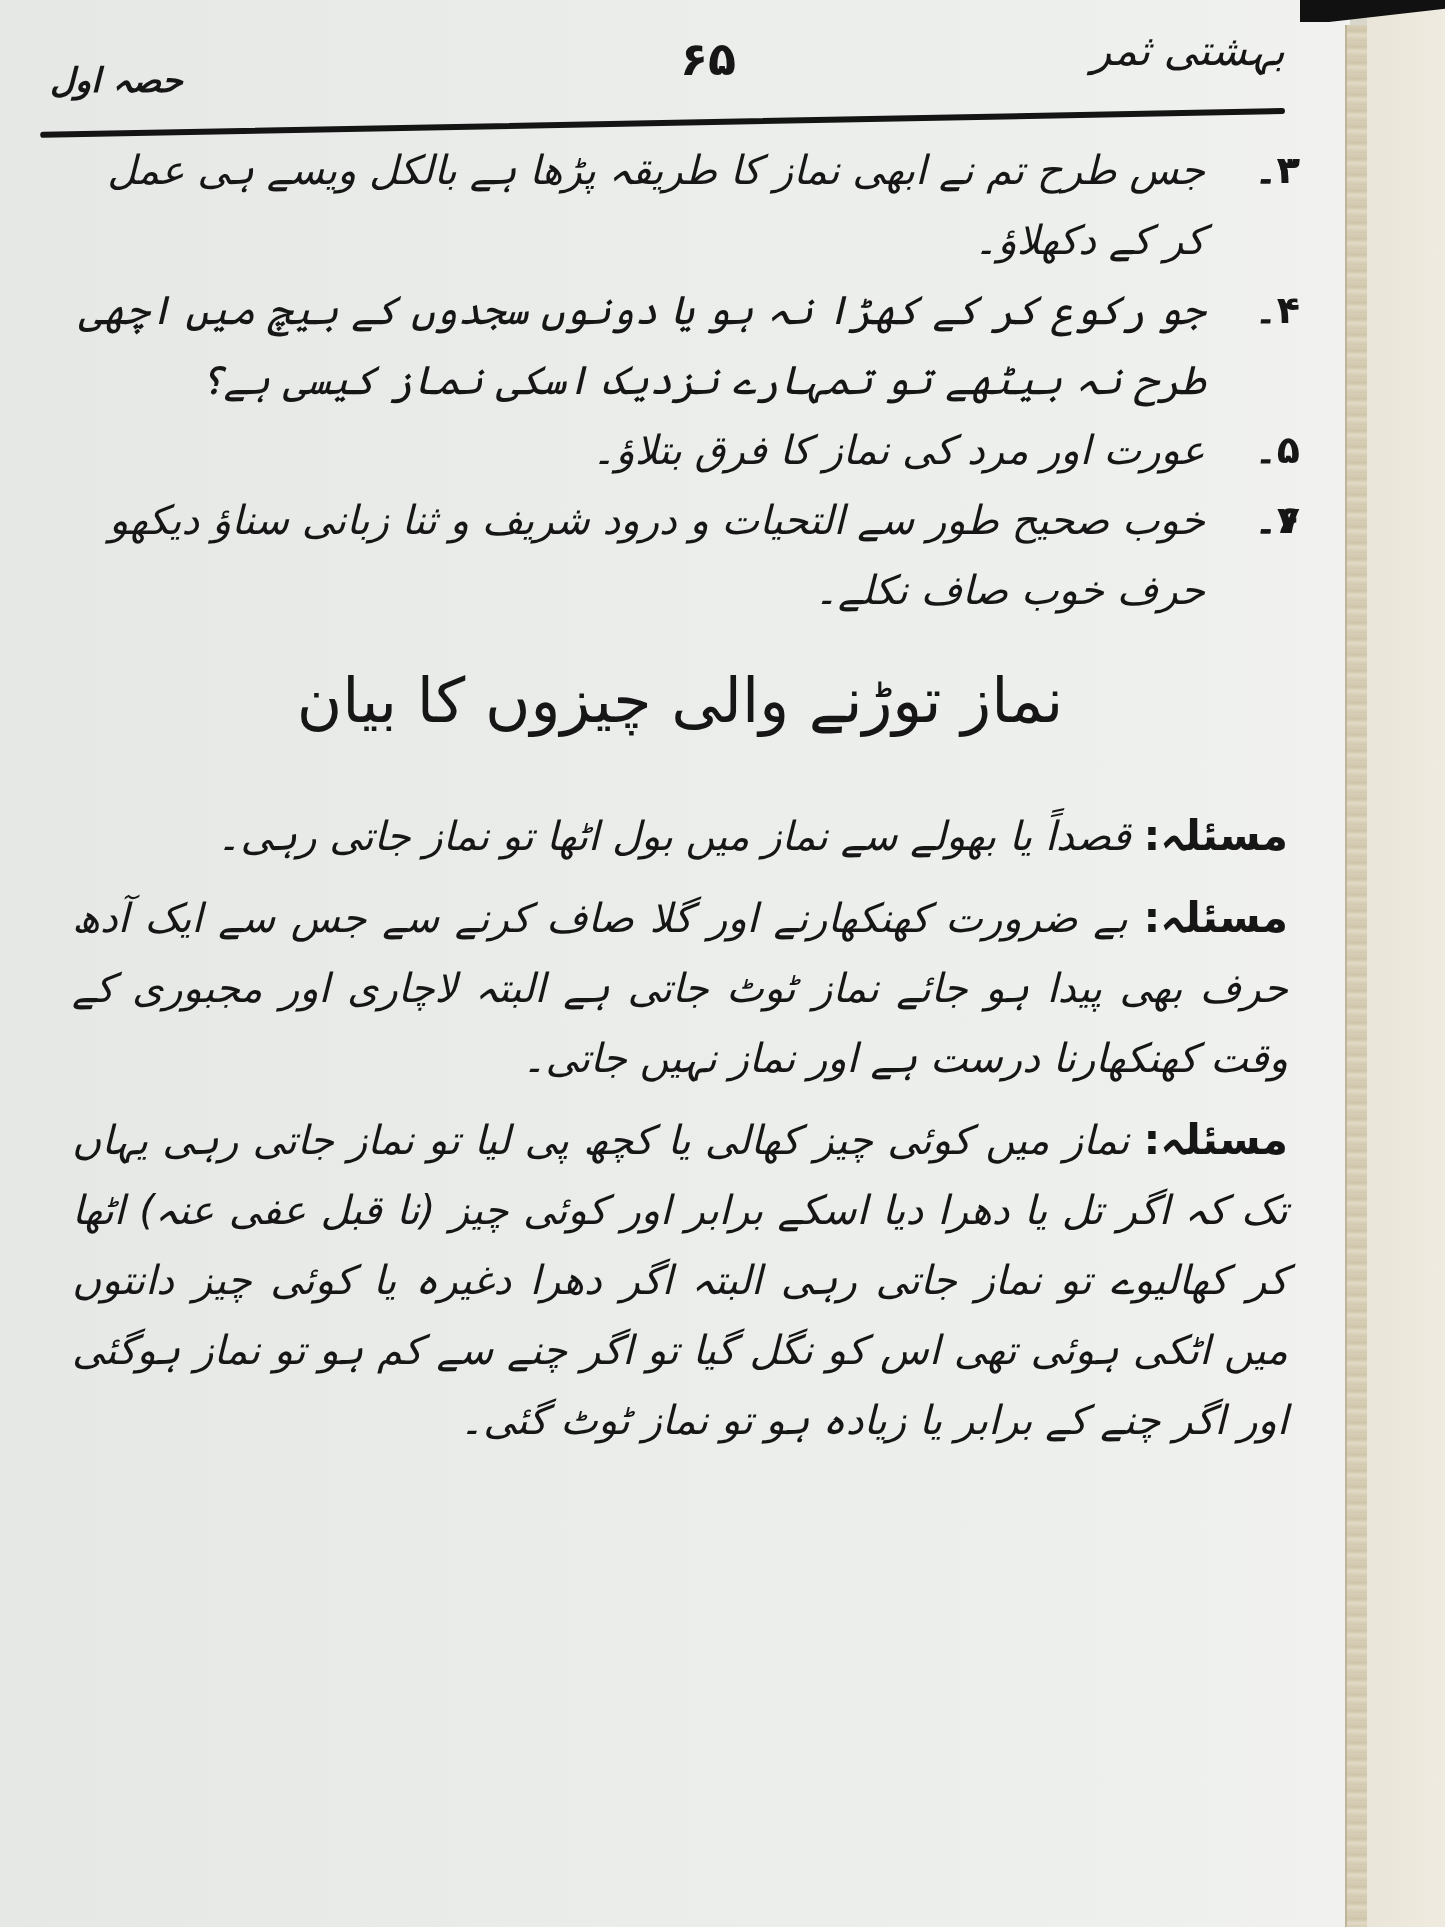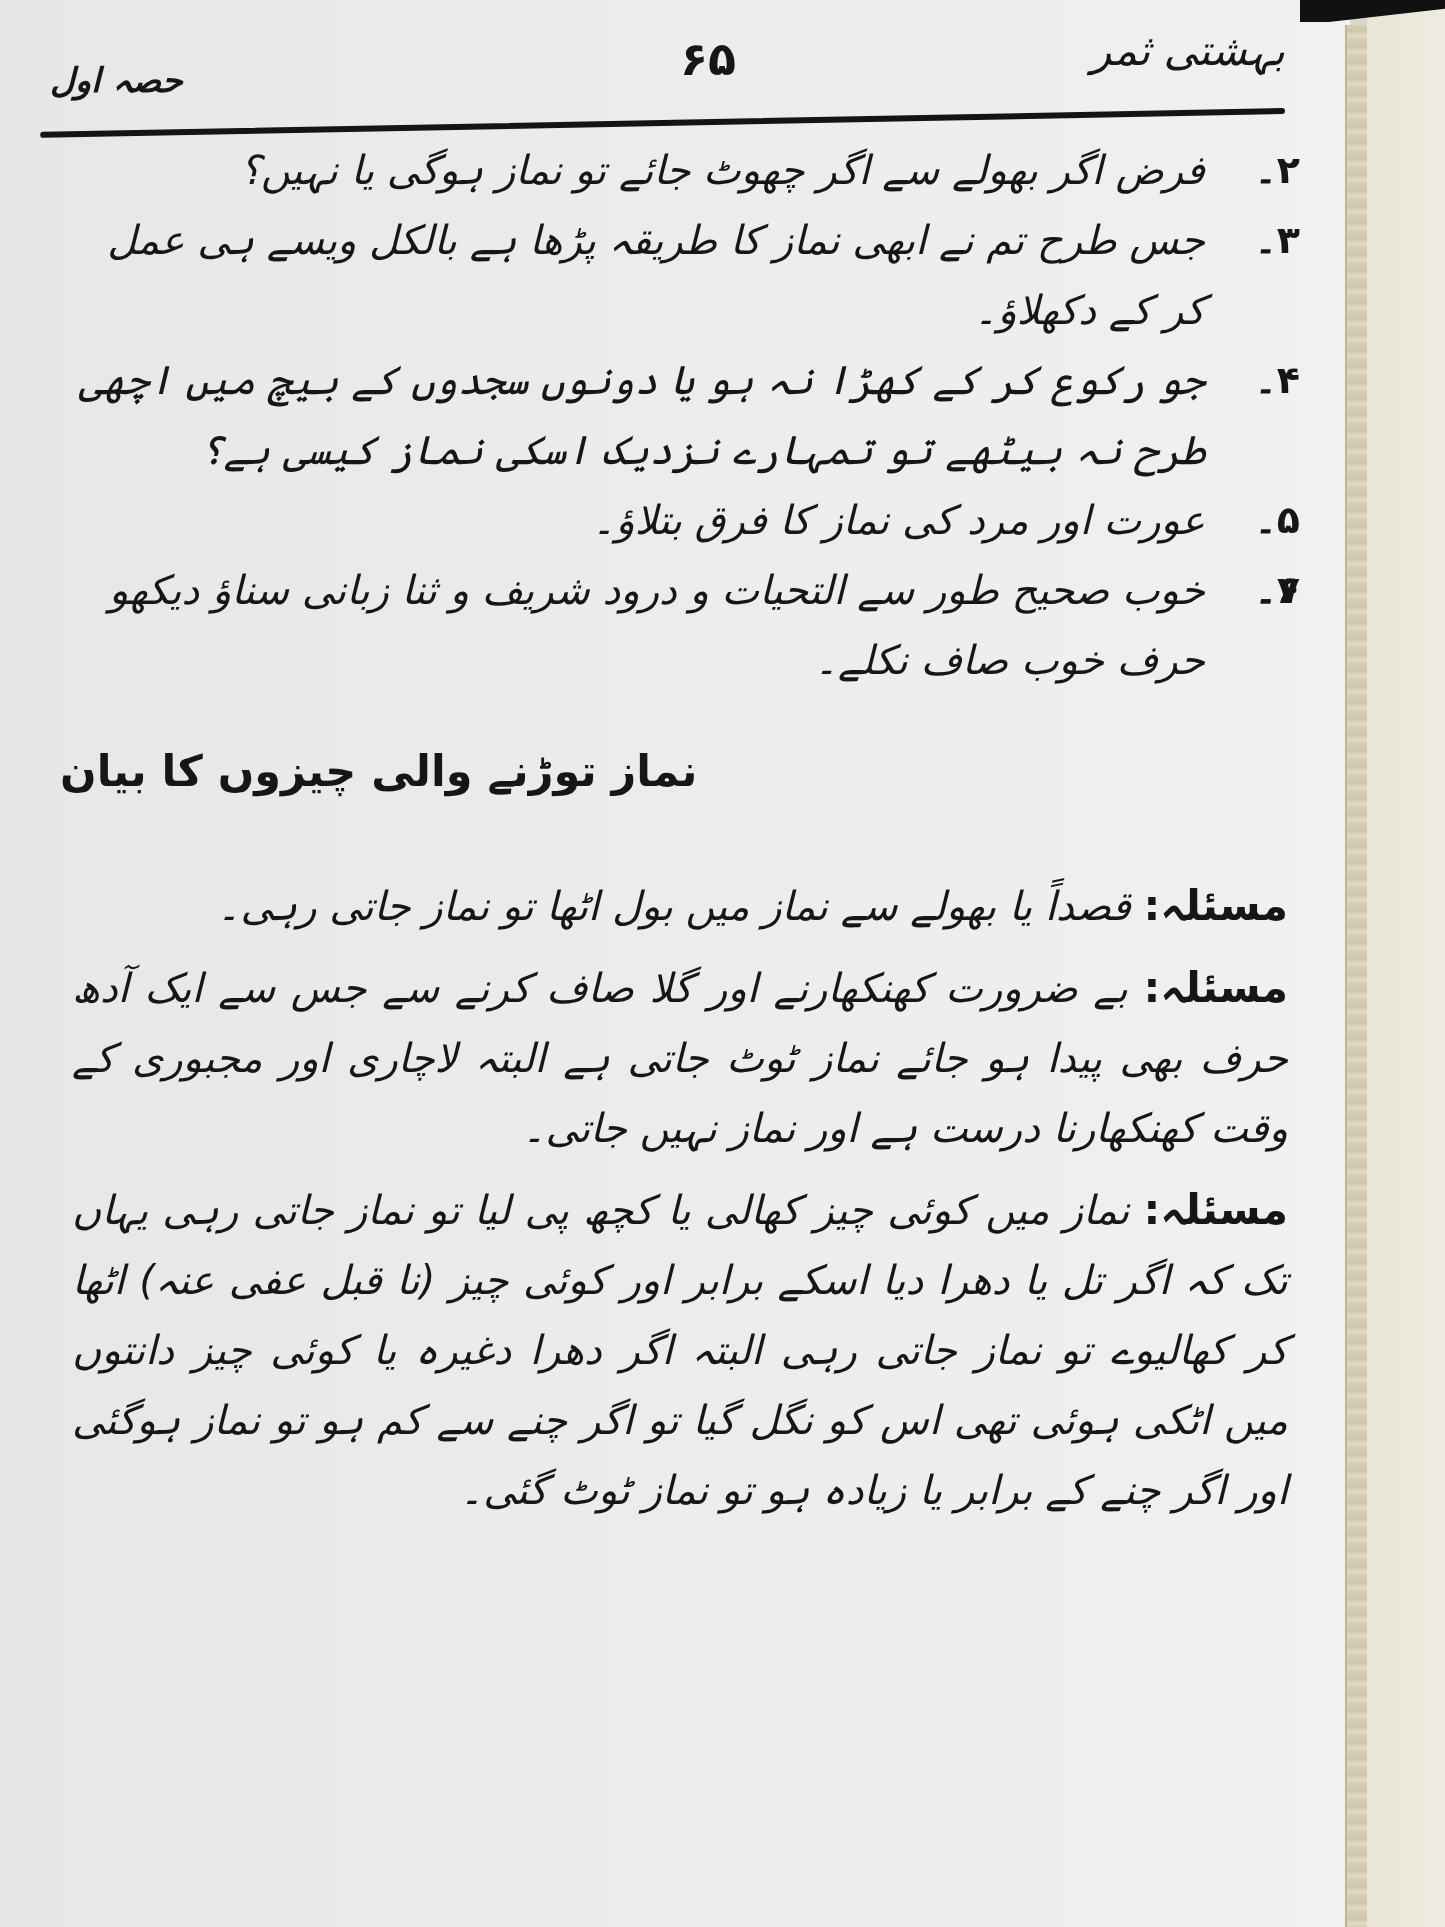--- a/index.html
+++ b/index.html
@@ -41,42 +41,41 @@
     border-radius:3px; transform:rotate(-1.1deg); transform-origin:right center;
   }
   .body {
     position:absolute; left:60px; top:135px; width:1240px;
     color:#161616; font-size:40px; line-height:70px;
   }
   .q-list { list-style:none; margin:0; padding:0; }
   .q-item { position:relative; padding-right:95px; text-align:right; font-style:italic; }
   .q-num { position:absolute; right:0; top:0; font-size:38px; font-weight:bold; font-style:normal; }
   .heading {
-    text-align:left; font-size:43px; font-weight:bold; margin:36px 0 60px 0; line-height:80px;
+    text-align:center; font-size:62px; font-weight:normal; margin:36px 0 60px 0; line-height:80px;
   }
   .masala { text-align:justify; text-align-last:right; font-style:italic; margin:12px; }
   .masala .label { font-weight:bold; font-style:normal; font-size:42px; }
   .masala.indent { padding-right:60px; }
 </style>
 </head>
 <body>
 
 <div class="page">
   <div class="header">
     <div class="running-title rtl">بہشتی ثمر</div>
     <div class="page-number rtl">۶۵</div>
     <div class="section-label rtl">حصہ اول</div>
     <div class="rule"></div>
   </div>
 
   <div class="body rtl">
     <ol class="q-list">
       <li class="q-item">
         <span class="q-num">۲۔</span>
-        <span>فرض اگر بھولے سے اگر چھوٹ جائے تو نماز ہوگی یا نہیں؟</span>
       </li>
       <li class="q-item">
         <span class="q-num">۳۔</span>
         <span>جس طرح تم نے ابھی نماز کا طریقہ پڑھا ہے بالکل ویسے ہی عمل کر کے دکھلاؤ۔</span>
       </li>
       <li class="q-item">
         <span class="q-num">۴۔</span>
         <span>جو رکوع کر کے کھڑا نہ ہو یا دونوں سجدوں کے بیچ میں اچھی طرح نہ بیٹھے تو تمہارے نزدیک اسکی نماز کیسی ہے؟</span>
       </li>
       <li class="q-item">

